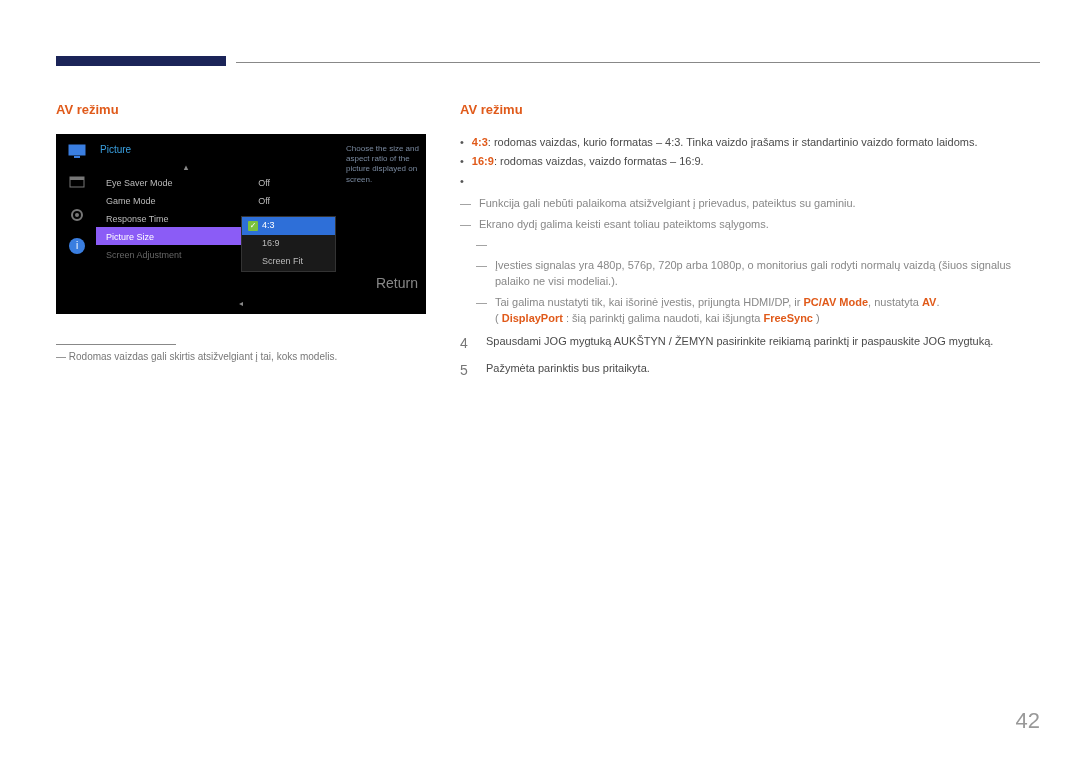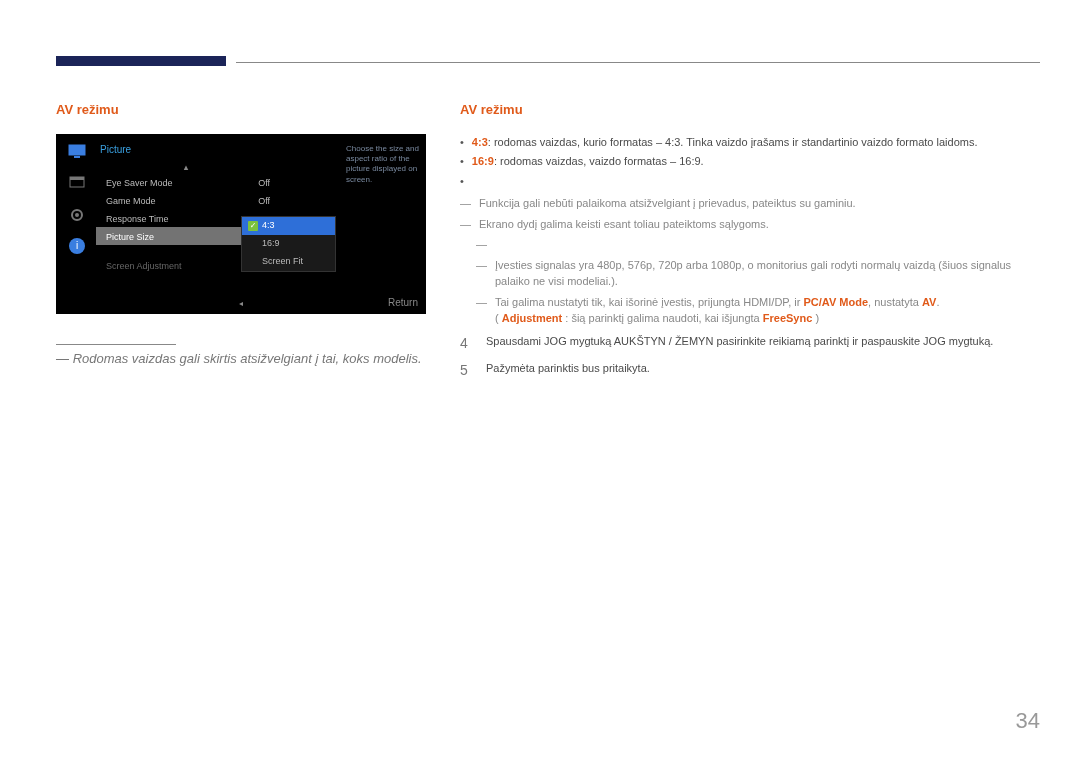--- a/index.html
+++ b/index.html
@@ -94,23 +94,23 @@
   }
   .osd-items { }
   .osd-row {
     display: flex;
     justify-content: space-between;
     align-items: flex-end;
     height: 18px;
     padding: 0 6px 0 10px;
     color: #bbb;
   }
-  .osd-row.disabled { color: #666; margin-top: 11px; }
+  .osd-row.disabled { color: #666; }
   .osd-row.selected {
-    background: #737373;
+    background: #8b5cf6;
     color: #fff;
   }
   .osd-uparrow {
     text-align: center;
     font-size: 9px;
     color: #888;
     height: 12px;
   }
 
   .osd-sub {
@@ -146,43 +146,42 @@
     right: 0;
     top: 10px;
     width: 80px;
     color: #7a8aa0;
     font-size: 8px;
     line-height: 1.3;
   }
   .osd-return {
     position: absolute;
     right: 8px;
-    bottom: 4px;
+    bottom: 20px;
     color:#888;
-    font-size:10px;
+    font-size:14px;
   }
   .osd-arrows {
     position:absolute;
     right:50%;
     bottom:4px;
     transform:translateX(50%);
     color:#888;
     font-size:8px;
   }
 
   .footnote-rule {
     width: 120px;
     border-top: 1px solid #888;
     margin-top: 30px;
     margin-bottom: 4px;
   }
   .footnote {
     color:#777;
-    font-size:13px;
-    font-style:italic;
+    font-size:10px;
   }
 
   
   .orange { color:#e05a1a; font-weight:bold; }
   .bullet-list { margin-bottom:6px; }
   .bullet-row {
     display:flex;
     gap:8px;
     margin-bottom:3px;
   }
@@ -338,27 +337,27 @@
     <span class="dash">―</span>
   </div>
   <div class="dash-sub">
     <span class="dash">―</span>
     <span>Įvesties signalas yra 480p, 576p, 720p arba 1080p, o monitorius gali rodyti normalų vaizdą (šiuos signalus palaiko ne visi modeliai.).</span>
   </div>
   <div class="dash-sub">
     <span class="dash">―</span>
     <span>
       <span>Tai galima nustatyti tik, kai išorinė įvestis, prijungta HDMI/DP, ir </span><span class="orange">PC/AV Mode</span><span>, nustatyta </span><span class="orange">AV</span><span>.</span><br>
-      <span>( </span><span class="orange">Adjustment</span><span> : šią parinktį galima naudoti, kai išjungta </span><span class="orange">FreeSync</span><span> )</span>
+      <span>( </span><span class="orange">DisplayPort</span><span> : šią parinktį galima naudoti, kai išjungta </span><span class="orange">FreeSync</span><span> )</span>
     </span>
   </div>
 
   <div class="numbered-row">
     <span class="num">4</span>
     <span>Spausdami JOG mygtuką AUKŠTYN / ŽEMYN pasirinkite reikiamą parinktį ir paspauskite JOG mygtuką.</span>
   </div>
   <div class="numbered-row">
     <span class="num">5</span>
     <span>Pažymėta parinktis bus pritaikyta.</span>
   </div>
 </div>
 
-<div class="page-number">34</div>
+<div class="page-number">42</div>
 
 </body></html>

